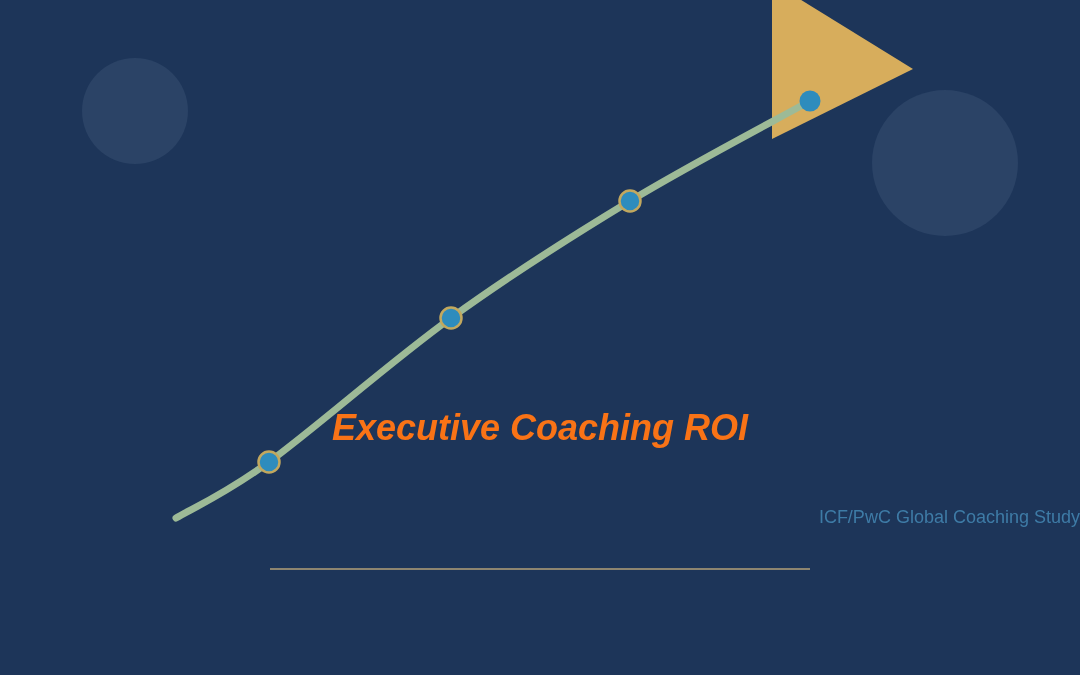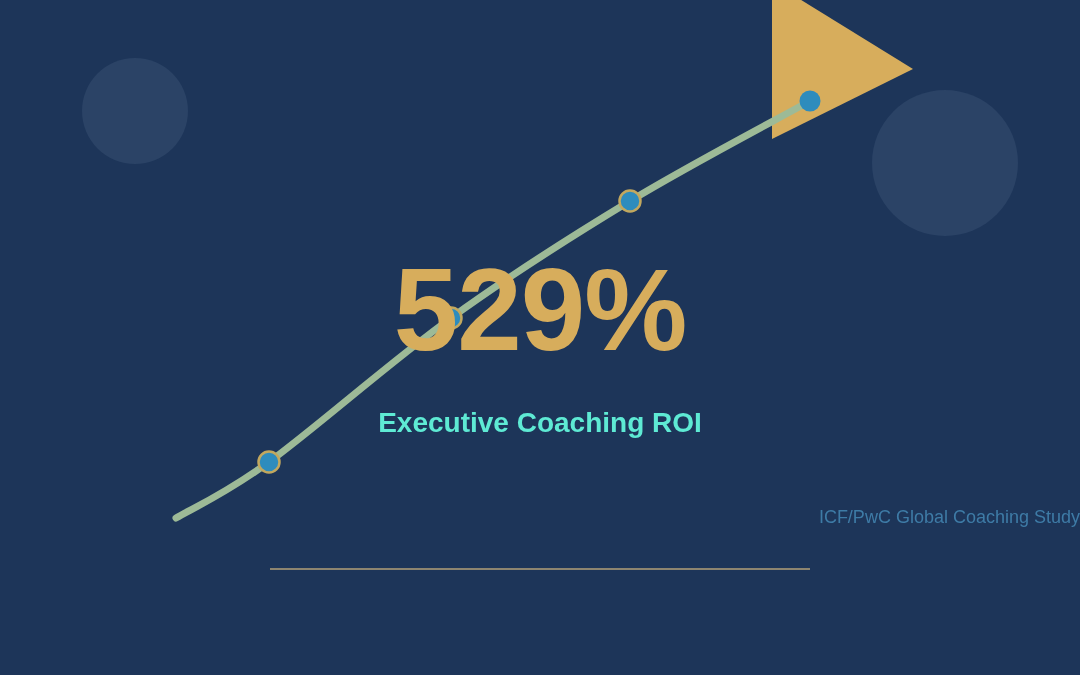--- a/index.html
+++ b/index.html
@@ -55,25 +55,26 @@
     letter-spacing: -1px;
     color: #d7ad5c;
     font-family: "Liberation Sans", sans-serif;
   }
   #stat-label {
     position: absolute;
     left: 0;
     top: 407px;
     width: 1080px;
     text-align: center;
-    font-size: 28px;
+    font-size: 36px;
     font-weight: bold;
     line-height: 1.15;
-    color: #5eead4;
+    color: #f97316;
     font-family: "Liberation Sans", sans-serif;
+    font-style: italic;
   }
   #stat-source {
     position: absolute;
     left: 0;
     top: 507px;
     width: 1080px;
     text-align: right;
     font-size: 18px;
     font-weight: normal;
     line-height: 1.2;
@@ -103,19 +104,18 @@
 
     <path d="M 176 518 C 191.5 508.7, 223.2 495.3, 269 462 C 314.8 428.7, 390.8 361.5, 451 318 C 511.2 274.5, 570.2 237.2, 630 201 C 689.8 164.8, 780.0 117.7, 810 101" fill="none" stroke="#9dba97" stroke-width="7" stroke-linecap="round"></path>
 
     <circle cx="269" cy="462" r="10.5" fill="#2e8cbd" stroke="#c2a85e" stroke-width="2.5"></circle>
     <circle cx="451" cy="318" r="10.5" fill="#2e8cbd" stroke="#c2a85e" stroke-width="2.5"></circle>
     <circle cx="630" cy="201" r="10.5" fill="#2e8cbd" stroke="#c2a85e" stroke-width="2.5"></circle>
     <circle cx="810" cy="101" r="10.5" fill="#2e8cbd"></circle>
   </svg>
 
   <div id="text-block">
-    <div id="stat-value">529%</div>
     <div id="stat-label">Executive Coaching ROI</div>
     <div id="stat-source">ICF/PwC Global Coaching Study</div>
     <div id="divider"></div>
   </div>
 
 </div>
 
 </body></html>

